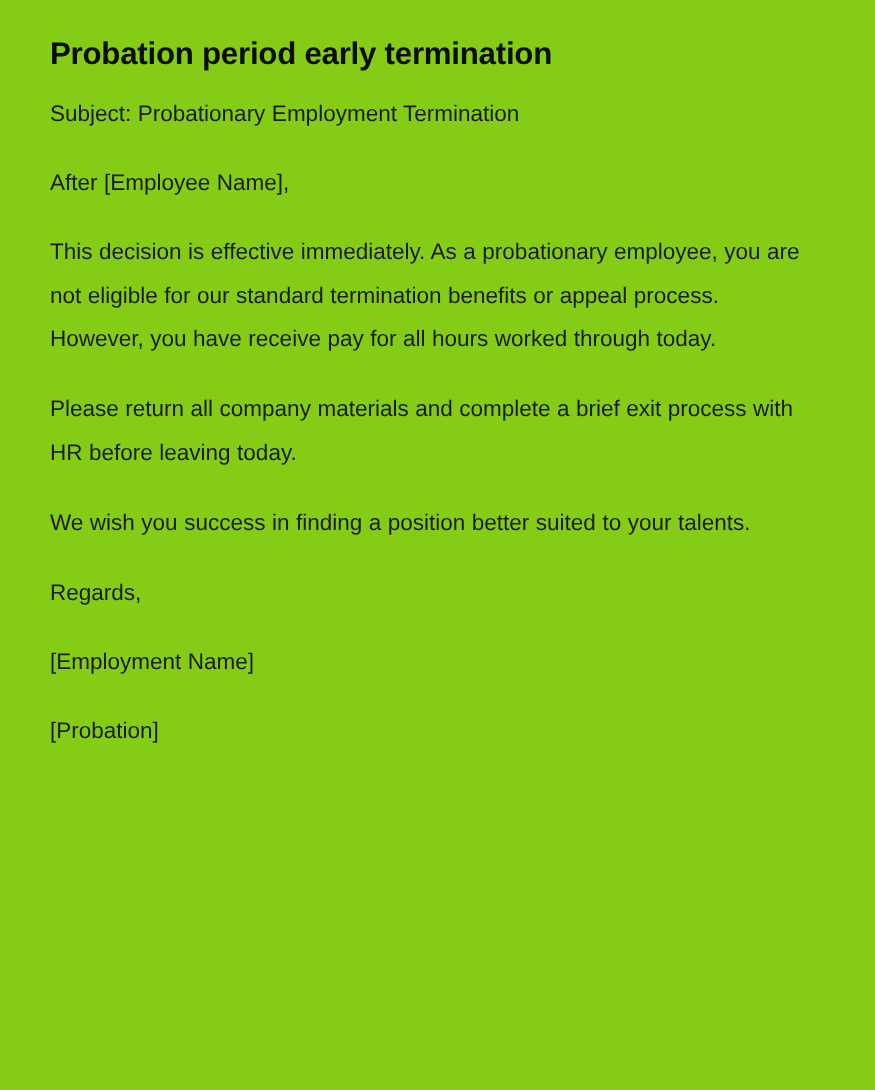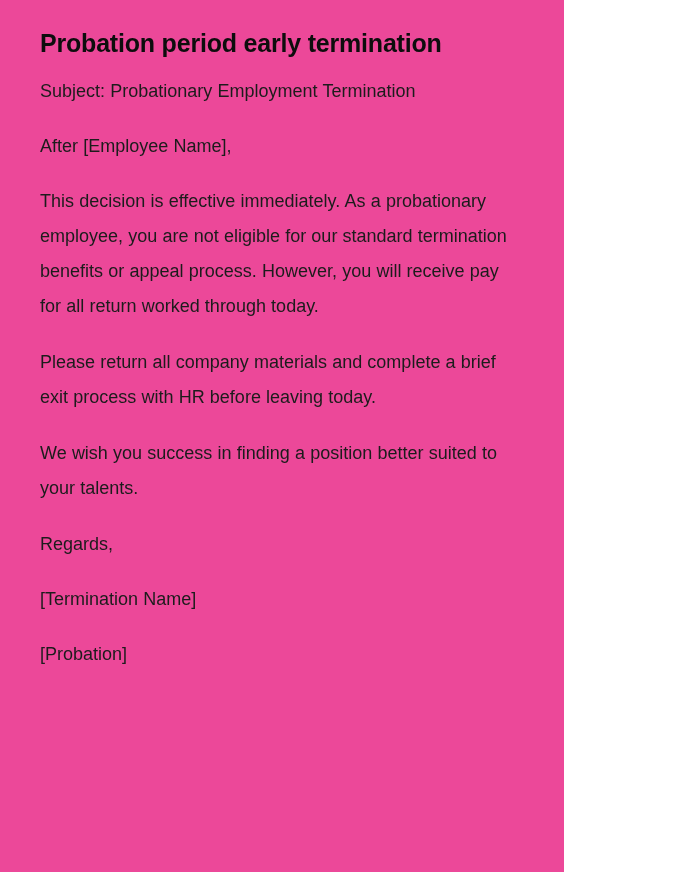--- a/index.html
+++ b/index.html
@@ -12,23 +12,23 @@
   body {
     width: 700px;
     height: 872px;
     overflow: hidden;
     font-family: "Liberation Sans", sans-serif;
     -webkit-font-smoothing: antialiased;
   }
 
   .page {
     box-sizing: border-box;
-    width: 564px;
+    width: 700px;
     height: 872px;
-    background: #ec4899;
+    background: #84cc16;
     padding: 26px 40px 0 40px;
   }
 
   .doc-title {
     margin: 0 0 0 0;
     font-size: 25px;
     line-height: 34px;
     font-weight: 700;
     letter-spacing: -0.2px;
     color: #0d0d0d;
@@ -66,26 +66,26 @@
 
   <h1 class="doc-title">Probation period early termination</h1>
 
   <div class="doc-body">
 
     <p class="para single">Subject: Probationary Employment Termination</p>
 
     <p class="para single">After [Employee Name],</p>
 
 
-    <p class="para">This decision is effective immediately. As a probationary employee, you are not eligible for our standard termination benefits or appeal process. However, you will receive pay for all return worked through today.</p>
+    <p class="para">This decision is effective immediately. As a probationary employee, you are not eligible for our standard termination benefits or appeal process. However, you have receive pay for all hours worked through today.</p>
 
     <p class="para">Please return all company materials and complete a brief exit process with HR before leaving today.</p>
 
     <p class="para">We wish you success in finding a position better suited to your talents.</p>
 
     <p class="para single">Regards,</p>
 
-    <p class="para single">[Termination Name]</p>
+    <p class="para single">[Employment Name]</p>
 
     <p class="para single">[Probation]</p>
 
   </div>
 </div>
 
 </body></html>

